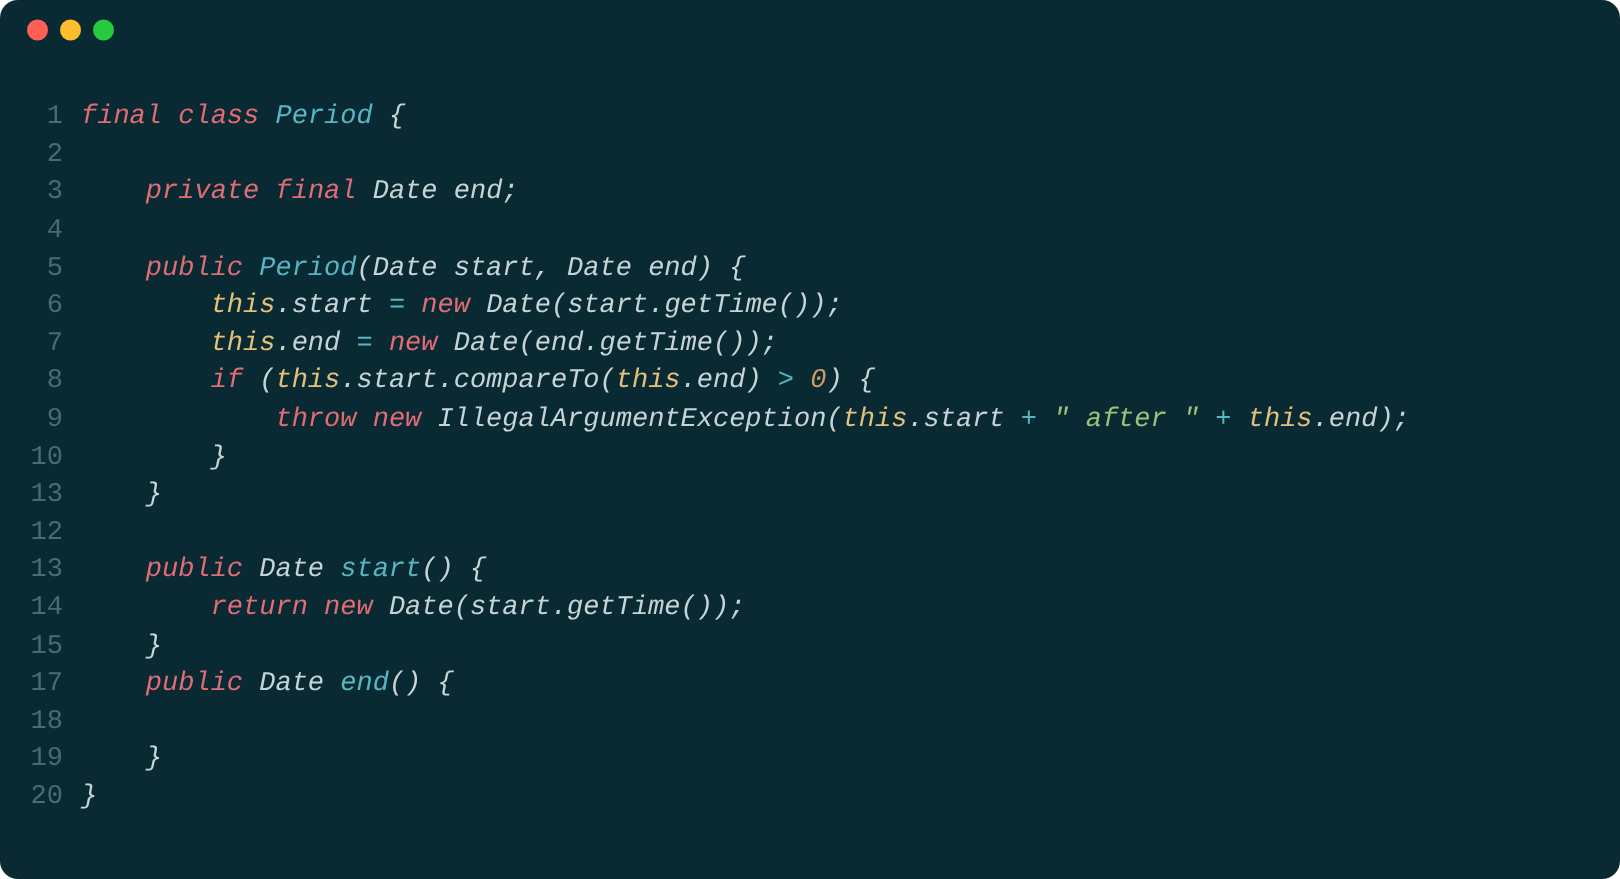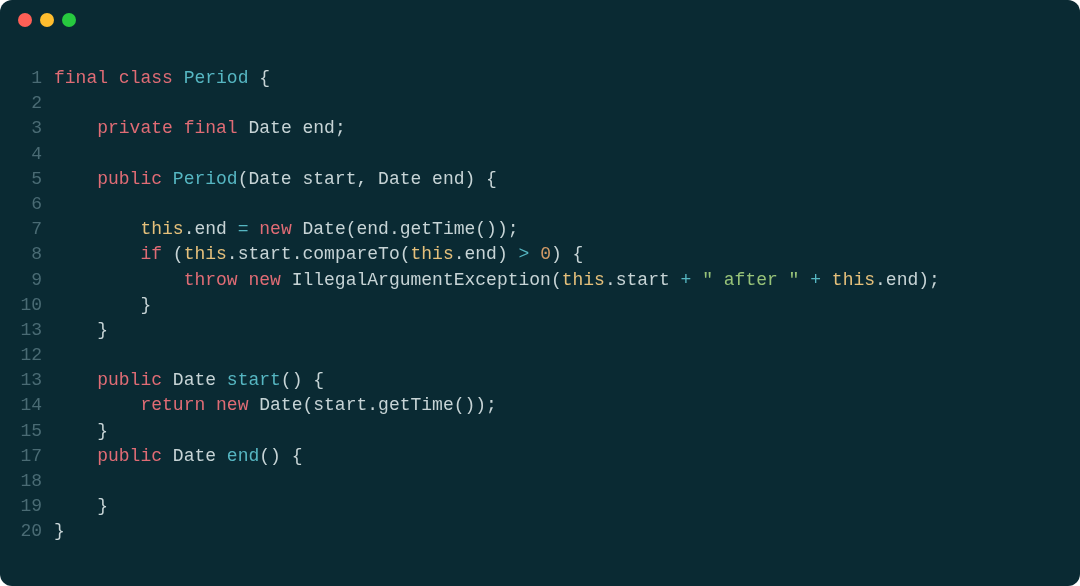--- a/index.html
+++ b/index.html
@@ -43,21 +43,21 @@
       white-space: pre;
     }
     .gutter {
       width: 36px;
       text-align: right;
       color: #4a6b74;
       padding-right: 12px;
       flex-shrink: 0;
       user-select: none;
     }
-    .code { color: #c7d4d6; }
+    .code { color: #c7d4d6; font-style: italic; }
     .kw { color: #e06c75; }
     .type { color: #56b6c2; }
     .def { color: #c7d4d6; }
     .this { color: #e5c07b; }
     .str { color: #98c379; }
     .num { color: #d19a66; }
     .op { color: #56b6c2; }
   </style>
 </head>
 <body>
@@ -67,21 +67,21 @@
     <div class="dot red"></div>
     <div class="dot yellow"></div>
     <div class="dot green"></div>
   </div>
   <div class="code-area" id="code-area">
       <div class="line"><span class="gutter">1</span><span class="code"><span class="kw">final</span><span class="def"> </span><span class="kw">class</span><span class="def"> </span><span class="type">Period</span><span class="def"> {</span></span></div>
       <div class="line"><span class="gutter">2</span></div>
       <div class="line"><span class="gutter">3</span><span class="code"><span class="def">    </span><span class="kw">private</span><span class="def"> </span><span class="kw">final</span><span class="def"> Date end;</span></span></div>
       <div class="line"><span class="gutter">4</span><span class="code"> </span></div>
       <div class="line"><span class="gutter">5</span><span class="code"><span class="def">    </span><span class="kw">public</span><span class="def"> </span><span class="type">Period</span><span class="def">(Date start, Date end) {</span></span></div>
-      <div class="line"><span class="gutter">6</span></div>
+      <div class="line"><span class="gutter">6</span><span class="code"><span class="def">        </span><span class="this">this</span><span class="def">.start </span><span class="op">=</span><span class="def"> </span><span class="kw">new</span><span class="def"> Date(start.getTime());</span></span></div>
       <div class="line"><span class="gutter">7</span><span class="code"><span class="def">        </span><span class="this">this</span><span class="def">.end </span><span class="op">=</span><span class="def"> </span><span class="kw">new</span><span class="def"> Date(end.getTime());</span></span></div>
       <div class="line"><span class="gutter">8</span><span class="code"><span class="def">        </span><span class="kw">if</span><span class="def"> (</span><span class="this">this</span><span class="def">.start.compareTo(</span><span class="this">this</span><span class="def">.end) </span><span class="op">&gt;</span><span class="def"> </span><span class="num">0</span><span class="def">) {</span></span></div>
       <div class="line"><span class="gutter">9</span><span class="code"><span class="def">            </span><span class="kw">throw</span><span class="def"> </span><span class="kw">new</span><span class="def"> IllegalArgumentException(</span><span class="this">this</span><span class="def">.start </span><span class="op">+</span><span class="def"> </span><span class="str">" after "</span><span class="def"> </span><span class="op">+</span><span class="def"> </span><span class="this">this</span><span class="def">.end);</span></span></div>
       <div class="line"><span class="gutter">10</span><span class="code"><span class="def">        }</span></span></div>
       <div class="line"><span class="gutter">13</span><span class="code"><span class="def">    }</span></span></div>
       <div class="line"><span class="gutter">12</span><span class="code"> </span></div>
       <div class="line"><span class="gutter">13</span><span class="code"><span class="def">    </span><span class="kw">public</span><span class="def"> Date </span><span class="type">start</span><span class="def">() {</span></span></div>
       <div class="line"><span class="gutter">14</span><span class="code"><span class="def">        </span><span class="kw">return</span><span class="def"> </span><span class="kw">new</span><span class="def"> Date(start.getTime());</span></span></div>
       <div class="line"><span class="gutter">15</span><span class="code"><span class="def">    }</span></span></div>
       <div class="line"><span class="gutter">17</span><span class="code"><span class="def">    </span><span class="kw">public</span><span class="def"> Date </span><span class="type">end</span><span class="def">() {</span></span></div>

